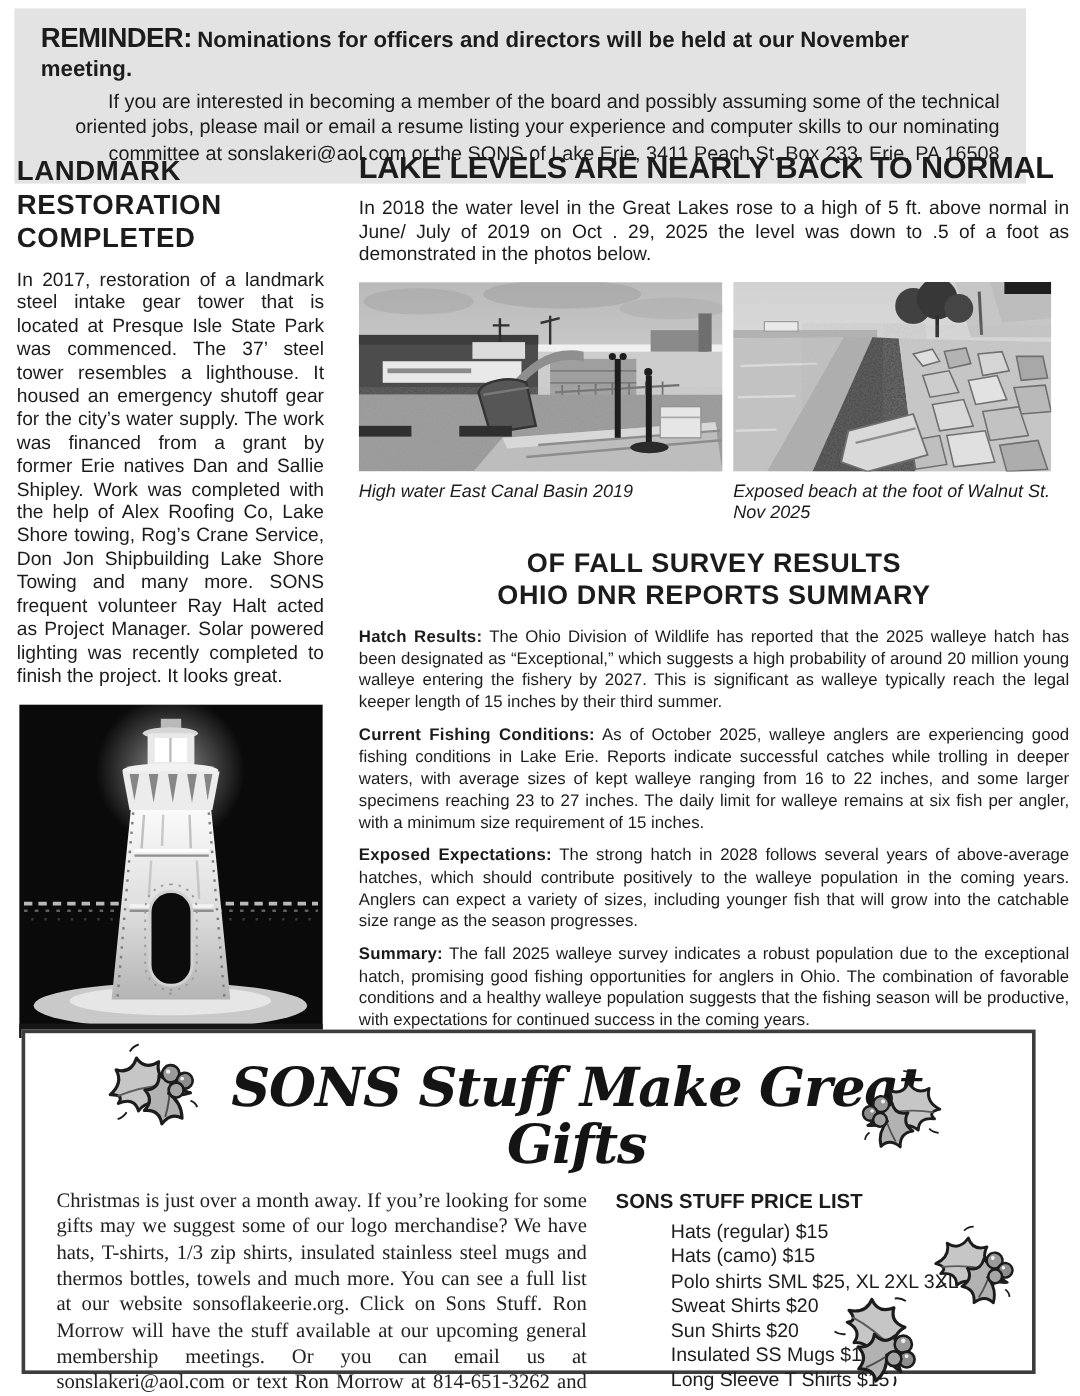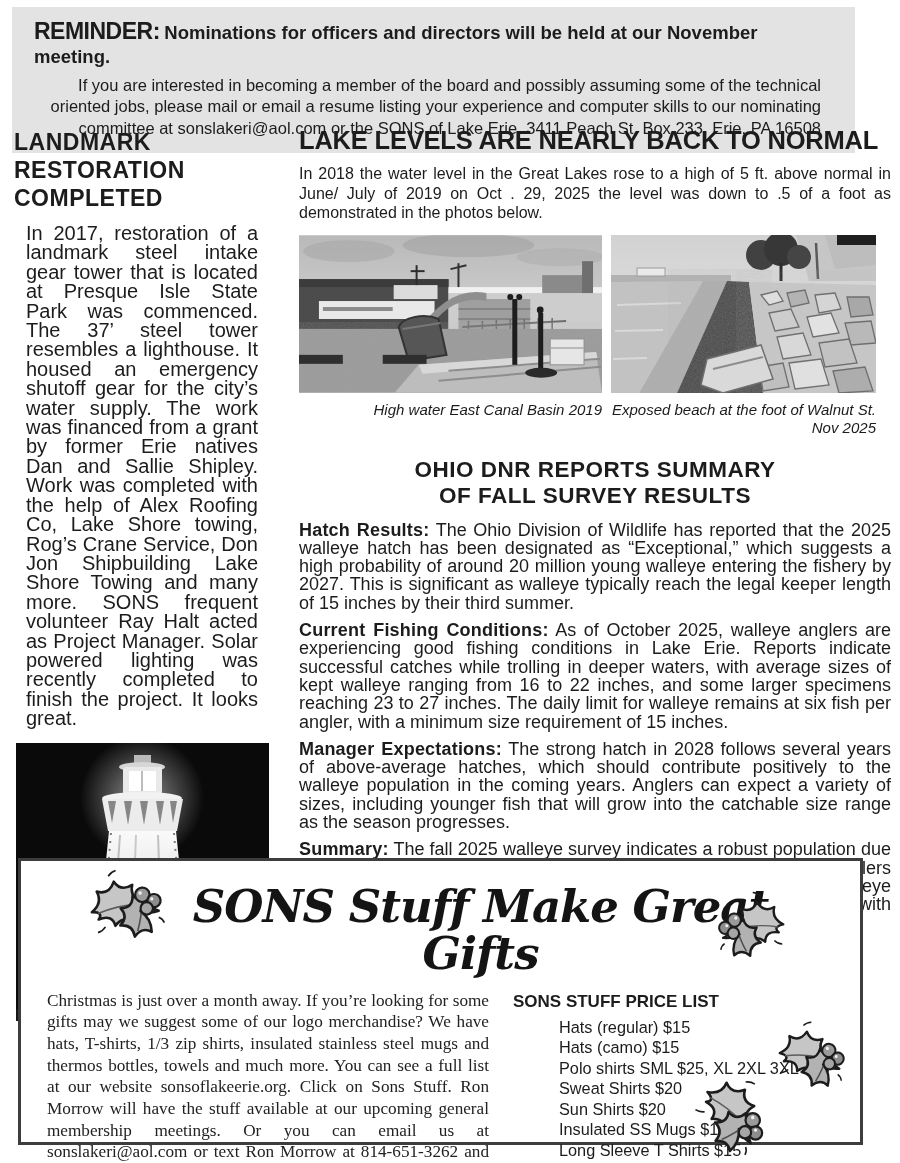--- a/index.html
+++ b/index.html
@@ -4,51 +4,51 @@
 <style>
   html,body{margin:0;padding:0;}
   body{
     width:900px;height:1163px;position:relative;background:#ffffff;
     font-family:"Liberation Sans", sans-serif;color:#1c1c1c;
     -webkit-font-smoothing:antialiased;overflow:hidden;
   }
   
   .reminder{
     position:absolute;left:12px;top:7px;width:843px;box-sizing:border-box;
-    background:#e3e3e3;padding:11px 34px 14px 22px;
+    background:#e3e3e3;padding:11px 22px 14px 22px;
   }
   .reminder-head{font-weight:bold;line-height:1.2;margin-bottom:7px;}
   .reminder-label{font-size:23px;letter-spacing:-0.5px;}
   .reminder-headline{font-size:18.5px;}
   .reminder-body{font-size:16.5px;line-height:1.3;text-align:right;}
   
   .left-col{position:absolute;left:14px;top:122px;width:256px;}
   .left-title{
     font-weight:bold;font-size:23px;line-height:28px;
     margin:6px 0 12px 0;letter-spacing:0.5px;
   }
-  .left-body{font-size:20px;line-height:19.4px;text-align:justify;margin:12px;}
+  .left-body{font-size:16px;line-height:19.4px;text-align:justify;margin:0;}
   .lighthouse-fig{margin:14px 0 0 2px;width:253px;}
   .right-col{position:absolute;left:299px;top:122px;width:592px;}
   .right-title{
     font-weight:bold;font-size:25.5px;line-height:1.1;margin:4px 0 10px 0;
     letter-spacing:-0.2px;
   }
   .intro{font-size:16px;line-height:19.5px;text-align:justify;margin:0 0 12px 0;}
   .photo-row{display:flex;gap:9px;margin-top:10px;}
   .photo-fig{margin:0;}
   .caption{
-    font-style:italic;font-size:15px;line-height:18px;text-align:right;
+    font-style:italic;font-size:15px;line-height:18px;text-align:left;
     margin-top:8px;
   }
   .dnr-title{
     text-align:center;font-weight:bold;font-size:22.5px;line-height:26px;
     margin:20px 0 12px 0;letter-spacing:0.5px;
   }
-  .dnr-p{font-size:18px;line-height:18.3px;text-align:justify;margin:0 0 9px 0;}
+  .dnr-p{font-size:14px;line-height:18.3px;text-align:justify;margin:0 0 9px 0;}
   .dnr-p b{letter-spacing:0.2px;}
   
   .gift-box{
     position:absolute;left:18px;top:858px;width:845px;height:287px;
     box-sizing:border-box;border:3px solid #3d3d3d;background:#fff;
   }
   .gift-inner{position:relative;padding:10px 26px 8px 26px;height:100%;box-sizing:border-box;}
   .gift-title{
     text-align:center;font-family:"DejaVu Serif", serif;font-style:italic;
     font-weight:bold;font-size:45px;line-height:1.05;margin:12px 40px 12px 120px;
@@ -305,34 +305,34 @@
         <line x1="102" y1="134" x2="152" y2="122" stroke="#8d8d8d" stroke-width="2"></line>
       </svg>
       <figcaption class="caption">
         <div>Exposed beach at the foot of Walnut St.</div>
         <div>Nov 2025</div>
       </figcaption>
     </figure>
   </div>
 
   <h2 class="dnr-title">
+    <div>OF FALL SURVEY RESULTS</div>
     <div>OHIO DNR REPORTS SUMMARY</div>
-    <div>OF FALL SURVEY RESULTS</div>
   </h2>
 
   <p class="dnr-p">
     <b>Hatch Results:</b>
     <span>The Ohio Division of Wildlife has reported that the 2025 walleye hatch has been designated as “Exceptional,” which suggests a high probability of around 20 million young walleye entering the fishery by 2027. This is significant as walleye typically reach the legal keeper length of 15 inches by their third summer.</span>
   </p>
   <p class="dnr-p">
     <b>Current Fishing Conditions:</b>
     <span>As of October 2025, walleye anglers are experiencing good fishing conditions in Lake Erie. Reports indicate successful catches while trolling in deeper waters, with average sizes of kept walleye ranging from 16 to 22 inches, and some larger specimens reaching 23 to 27 inches. The daily limit for walleye remains at six fish per angler, with a minimum size requirement of 15 inches.</span>
   </p>
   <p class="dnr-p">
-    <b>Manager Expectations:</b>
+    <b>Exposed Expectations:</b>
     <span>The strong hatch in 2028 follows several years of above-average hatches, which should contribute positively to the walleye population in the coming years. Anglers can expect a variety of sizes, including younger fish that will grow into the catchable size range as the season progresses.</span>
   </p>
   <p class="dnr-p">
     <b>Summary:</b>
     <span>The fall 2025 walleye survey indicates a robust population due to the exceptional hatch, promising good fishing opportunities for anglers in Ohio. The combination of favorable conditions and a healthy walleye population suggests that the fishing season will be productive, with expectations for continued success in the coming years.</span>
   </p>
 </section>
 
 <section class="gift-box">
   <div class="gift-inner">

